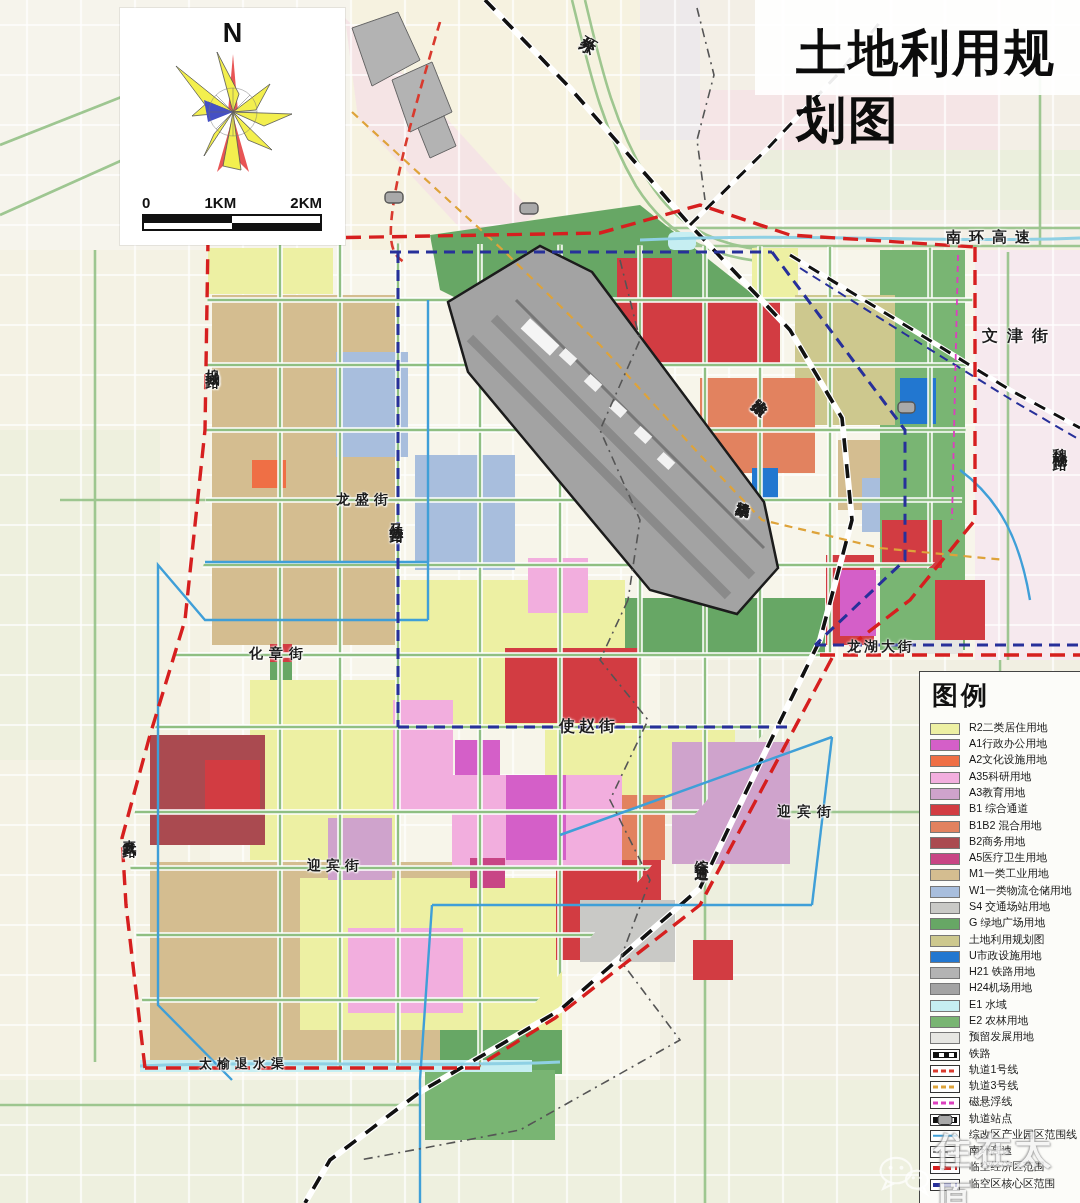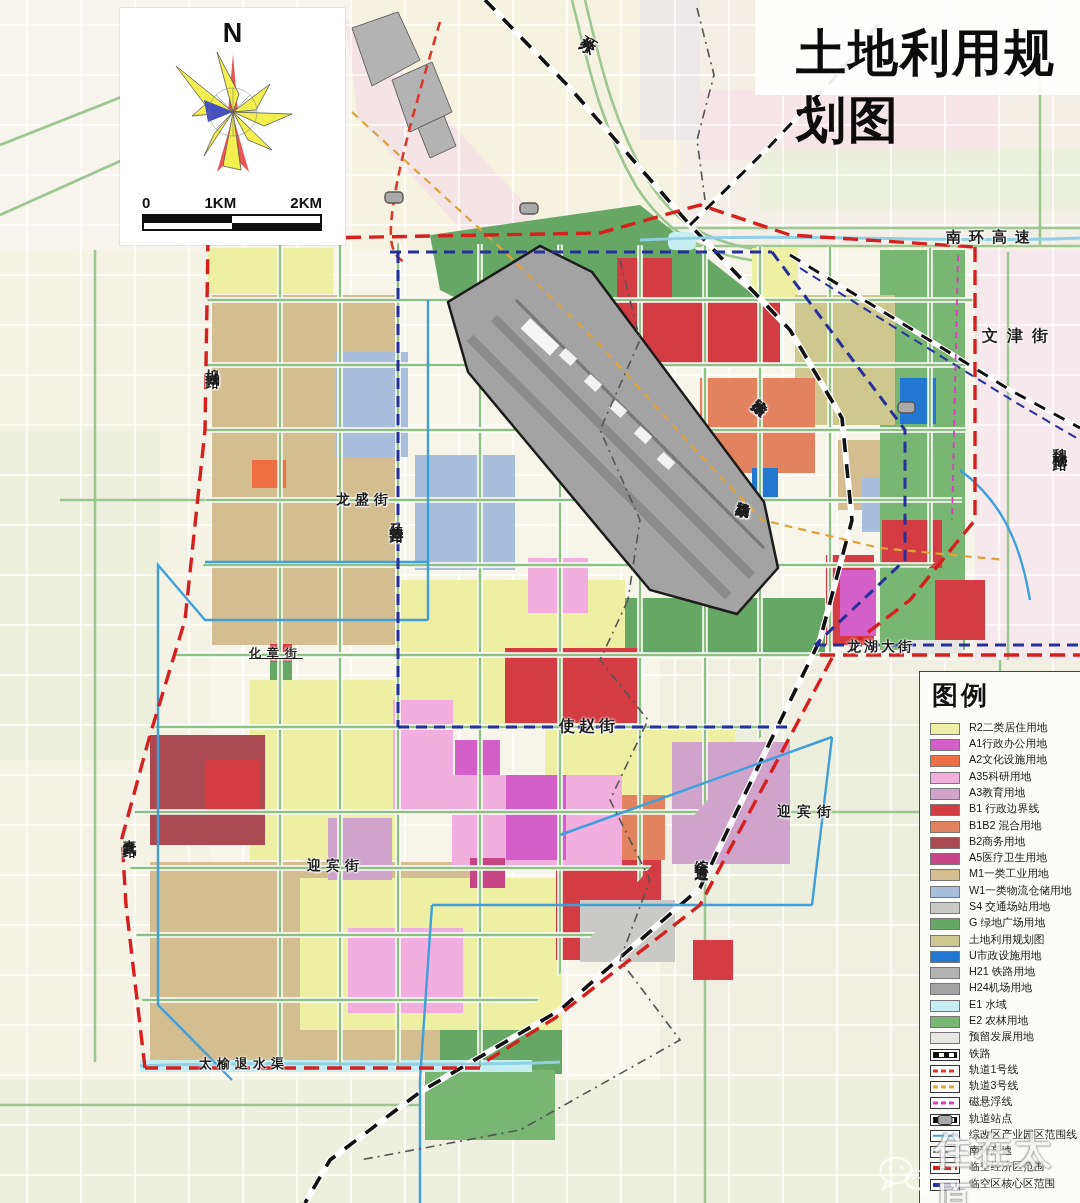--- a/index.html
+++ b/index.html
@@ -331,21 +331,21 @@
   <div id="labels-layer">
       <div class="lbl v" style="left: 588px; top: 28px; font-size: 15px; transform: rotate(30deg);">东外环</div>
       <div class="lbl" style="left: 946px; top: 228px; font-size: 15px; letter-spacing: 8px;">南环高速</div>
       <div class="lbl" style="left: 982px; top: 326px; font-size: 16px; letter-spacing: 9px;">文津街</div>
       <div class="lbl v" style="left: 1050px; top: 436px; font-size: 15px; letter-spacing: 4px;">魏榆路</div>
       <div class="lbl v" style="left: 204px; top: 358px; font-size: 14px; letter-spacing: 3px;">坞城路</div>
       <div class="lbl" style="left: 336px; top: 491px; font-size: 14px; letter-spacing: 5px;">龙盛街</div>
       <div class="lbl v" style="left: 388px; top: 512px; font-size: 14px; letter-spacing: 2px;">马练营路</div>
       <div class="lbl v" style="left: 762px; top: 392px; font-size: 15px; transform: rotate(38deg);">太榆路</div>
       <div class="lbl v" style="left: 739px; top: 492px; font-size: 14px; transform: rotate(14deg);">机场东路</div>
-      <div class="lbl" style="left: 249px; top: 645px; font-size: 12px; letter-spacing: 6px; text-decoration: underline;">化章街</div>
+      <div class="lbl" style="left: 249px; top: 645px; font-size: 14px; letter-spacing: 6px;">化章街</div>
       <div class="lbl" style="left: 559px; top: 716px; font-size: 16px; letter-spacing: 4px;">使赵街</div>
       <div class="lbl" style="left: 847px; top: 638px; font-size: 14px; letter-spacing: 3px;">龙湖大街</div>
       <div class="lbl" style="left: 777px; top: 803px; font-size: 14px; letter-spacing: 6px;">迎宾街</div>
       <div class="lbl v" style="left: 693px; top: 847px; font-size: 14px; letter-spacing: 3px;">综合通道</div>
       <div class="lbl v" style="left: 121px; top: 829px; font-size: 14px; letter-spacing: 2px;">真武路</div>
       <div class="lbl" style="left: 307px; top: 857px; font-size: 14px; letter-spacing: 5px;">迎宾街</div>
       <div class="lbl" style="left: 199px; top: 1055px; font-size: 13px; letter-spacing: 5px;">太榆退水渠</div>
     </div>
 
   <div class="title">土地利用规划图</div>
@@ -407,21 +407,21 @@
         <div class="lg-row">
           <div class="sw" style="background: rgb(242, 174, 222);"></div>
           <span class="lg-label">A35科研用地</span>
         </div>
         <div class="lg-row">
           <div class="sw" style="background: rgb(207, 163, 204);"></div>
           <span class="lg-label">A3教育用地</span>
         </div>
         <div class="lg-row">
           <div class="sw" style="background: rgb(210, 60, 66);"></div>
-          <span class="lg-label">B1 行政边界线</span>
+          <span class="lg-label">B1 综合通道</span>
         </div>
         <div class="lg-row">
           <div class="sw" style="background: rgb(226, 130, 95);"></div>
           <span class="lg-label">B1B2 混合用地</span>
         </div>
         <div class="lg-row">
           <div class="sw" style="background: rgb(170, 74, 80);"></div>
           <span class="lg-label">B2商务用地</span>
         </div>
         <div class="lg-row">

